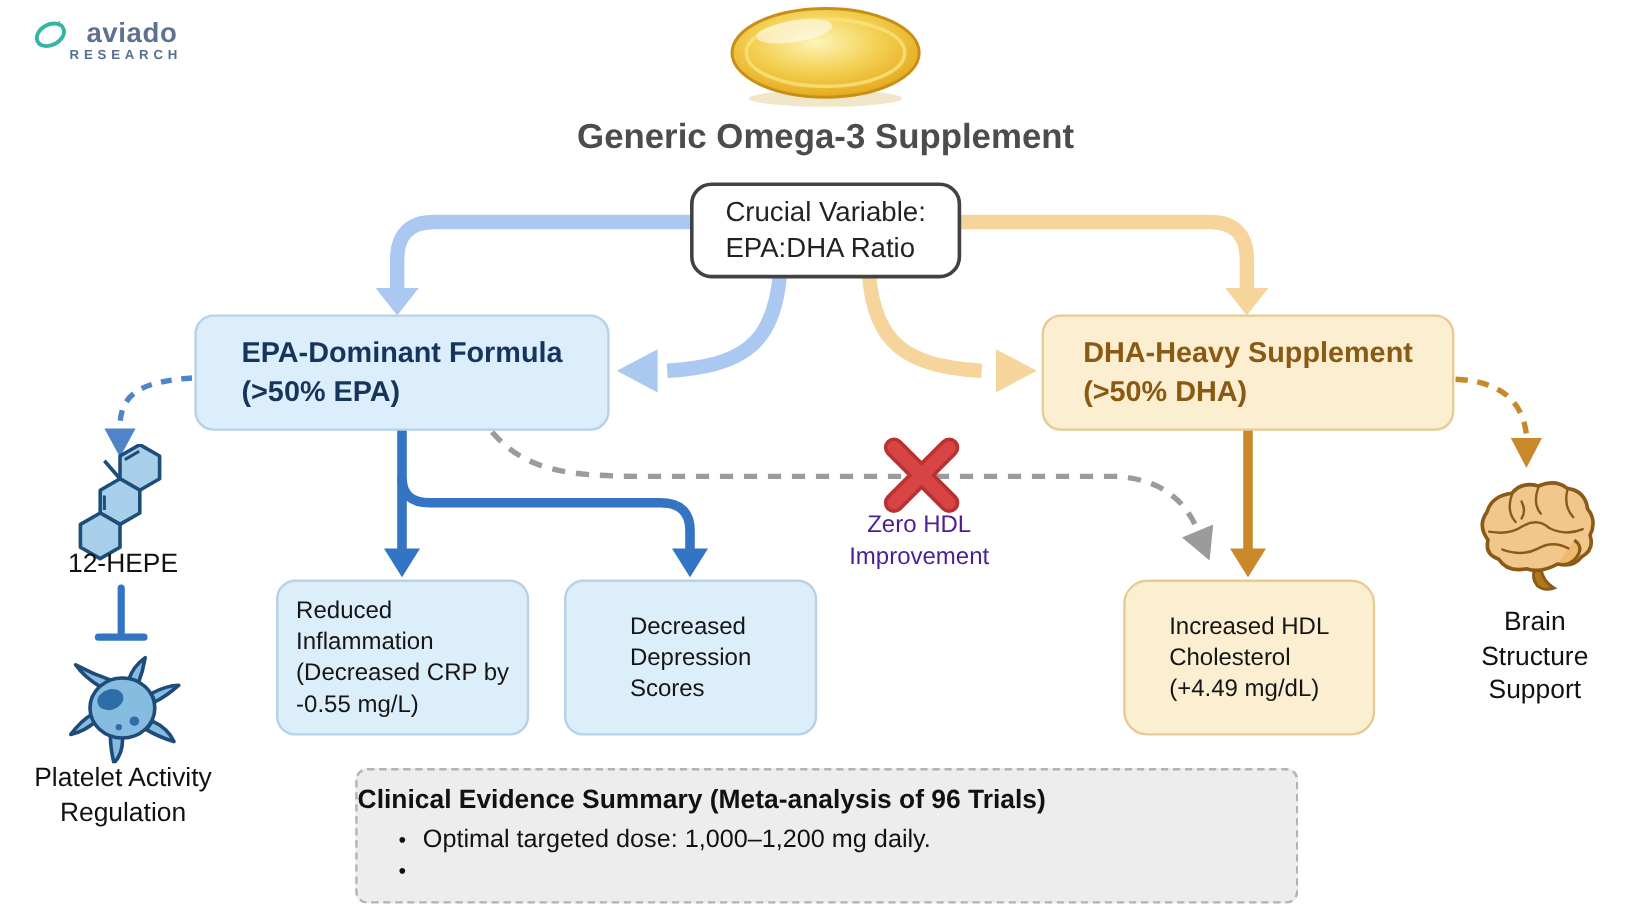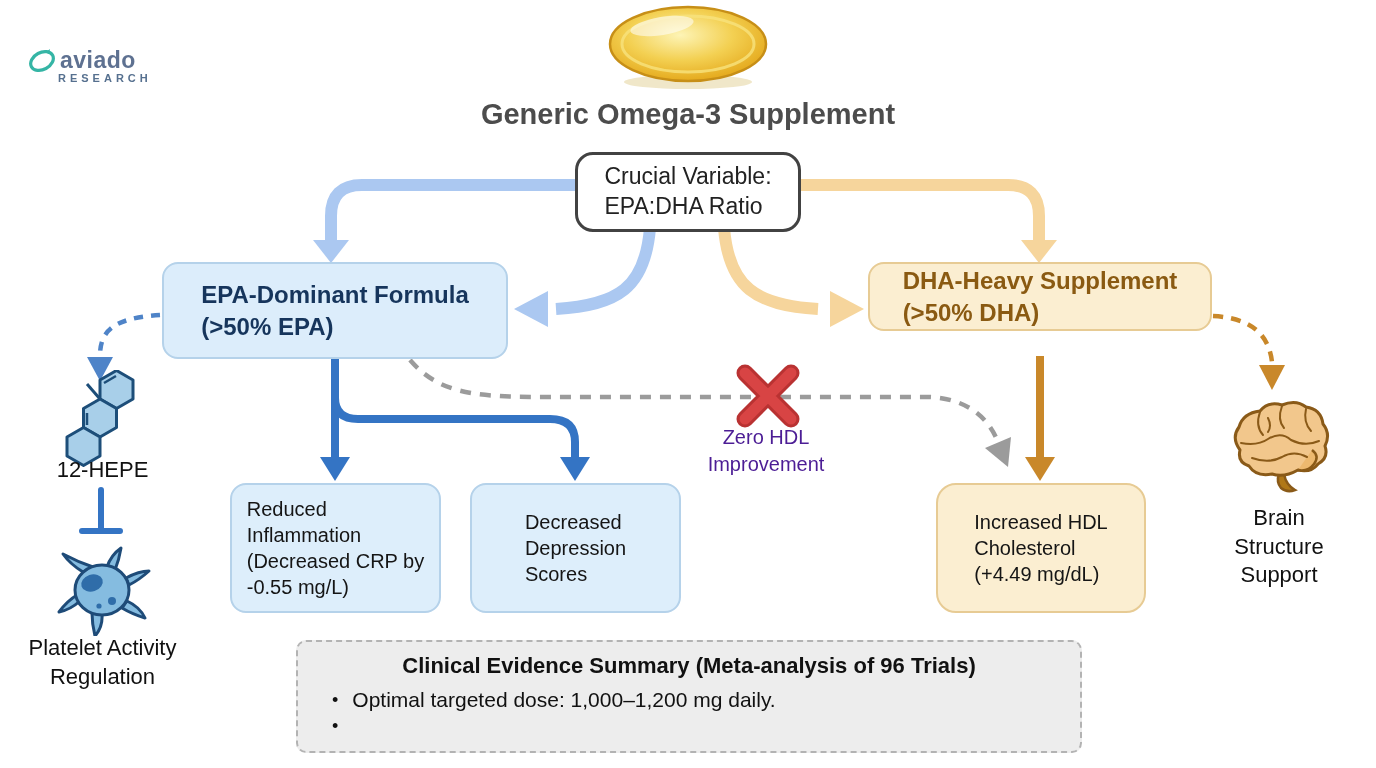--- a/index.html
+++ b/index.html
@@ -3,49 +3,49 @@
 <meta charset="utf-8">
 <style>
   html,body{margin:0;padding:0;}
   body{
     width:1376px;height:768px;position:relative;background:#ffffff;
     font-family:"Liberation Sans",sans-serif;overflow:hidden;color:#151515;
   }
   .abs{position:absolute;}
   
   .logo{left:28px;top:14px;width:150px;}
-  .logo-row{display:flex;align-items:center;gap:4px;margin-top:32px;}
+  .logo-row{display:flex;gap:16px;}
   .logo-brand{font-size:23px;font-weight:bold;color:#5e7191;letter-spacing:.5px;}
   .logo-sub{font-size:11px;font-weight:bold;color:#56708f;letter-spacing:4px;margin-left:30px;margin-top:-2px;}
   
   .pill-wrap{left:600px;top:2px;width:176px;height:90px;}
   .page-title{left:0;top:98px;width:1376px;text-align:center;font-size:29px;font-weight:bold;color:#4c4c4c;}
   
   .node{display:flex;align-items:center;justify-content:center;text-align:left;box-sizing:border-box;z-index:2;}
   .crucial{left:575px;top:152px;width:226px;height:80px;background:#ffffff;border:3px solid #424242;border-radius:18px;font-size:23px;line-height:1.3;color:#222;}
   .epa-box{left:162px;top:262px;width:346px;height:97px;background:#dcedfb;border:2px solid #b5d2ea;border-radius:16px;font-size:24px;font-weight:bold;color:#16355c;line-height:1.3;}
-  .dha-box{left:868px;top:262px;width:344px;height:69px;background:#fbeed1;border:2px solid #e7cb94;border-radius:16px;font-size:24px;font-weight:bold;color:#8a5a12;line-height:1.3;}
+  .dha-box{left:868px;top:262px;width:344px;height:97px;background:#fbeed1;border:2px solid #e7cb94;border-radius:16px;font-size:24px;font-weight:bold;color:#8a5a12;line-height:1.3;}
   .out-blue{background:#ddeefb;border:2px solid #b5d2ea;border-radius:16px;font-size:20px;line-height:1.3;}
   .out-tan{background:#fbeed1;border:2px solid #e7cb94;border-radius:20px;font-size:20px;line-height:1.3;}
   .reduced{left:230px;top:483px;width:211px;height:130px;}
   .depression{left:470px;top:483px;width:211px;height:130px;}
   .hdl{left:936px;top:483px;width:210px;height:130px;}
   
   .side-label{text-align:center;font-size:22px;line-height:1.3;color:#111;z-index:2;}
   .hepe-label{left:30px;top:456px;width:145px;}
   .platelet-label{left:5px;top:634px;width:195px;}
   .brain-label{left:1226px;top:504px;width:106px;}
   .zero-label{left:686px;top:424px;width:160px;text-align:center;font-size:20px;line-height:1.35;color:#4c1d95;z-index:2;}
   
   .mol{left:46px;top:370px;z-index:2;}
   .platelet-icon{left:50px;top:544px;z-index:2;}
   .brain-icon{left:1224px;top:398px;z-index:2;}
   
   .summary{left:296px;top:640px;width:786px;height:113px;background:#ededed;border:2px dashed #b3b3b3;border-radius:10px;box-sizing:border-box;z-index:2;}
-  .summary-title{text-align:center;font-size:22px;font-weight:bold;margin-top:11px;color:#111;}
+  .summary-title{font-size:22px;font-weight:bold;margin-top:11px;color:#111;}
   .summary-list{margin:8px 0 0 34px;}
   .bullet-row{display:flex;gap:14px;font-size:21px;line-height:1.26;color:#111;}
   .bullet-dot{font-size:18px;line-height:1.45;}
   
   .overlay{left:0;top:0;z-index:1;}
 </style>
 </head>
 <body>
 
 <svg class="abs overlay" width="1376" height="768" viewBox="0 0 1376 768">

